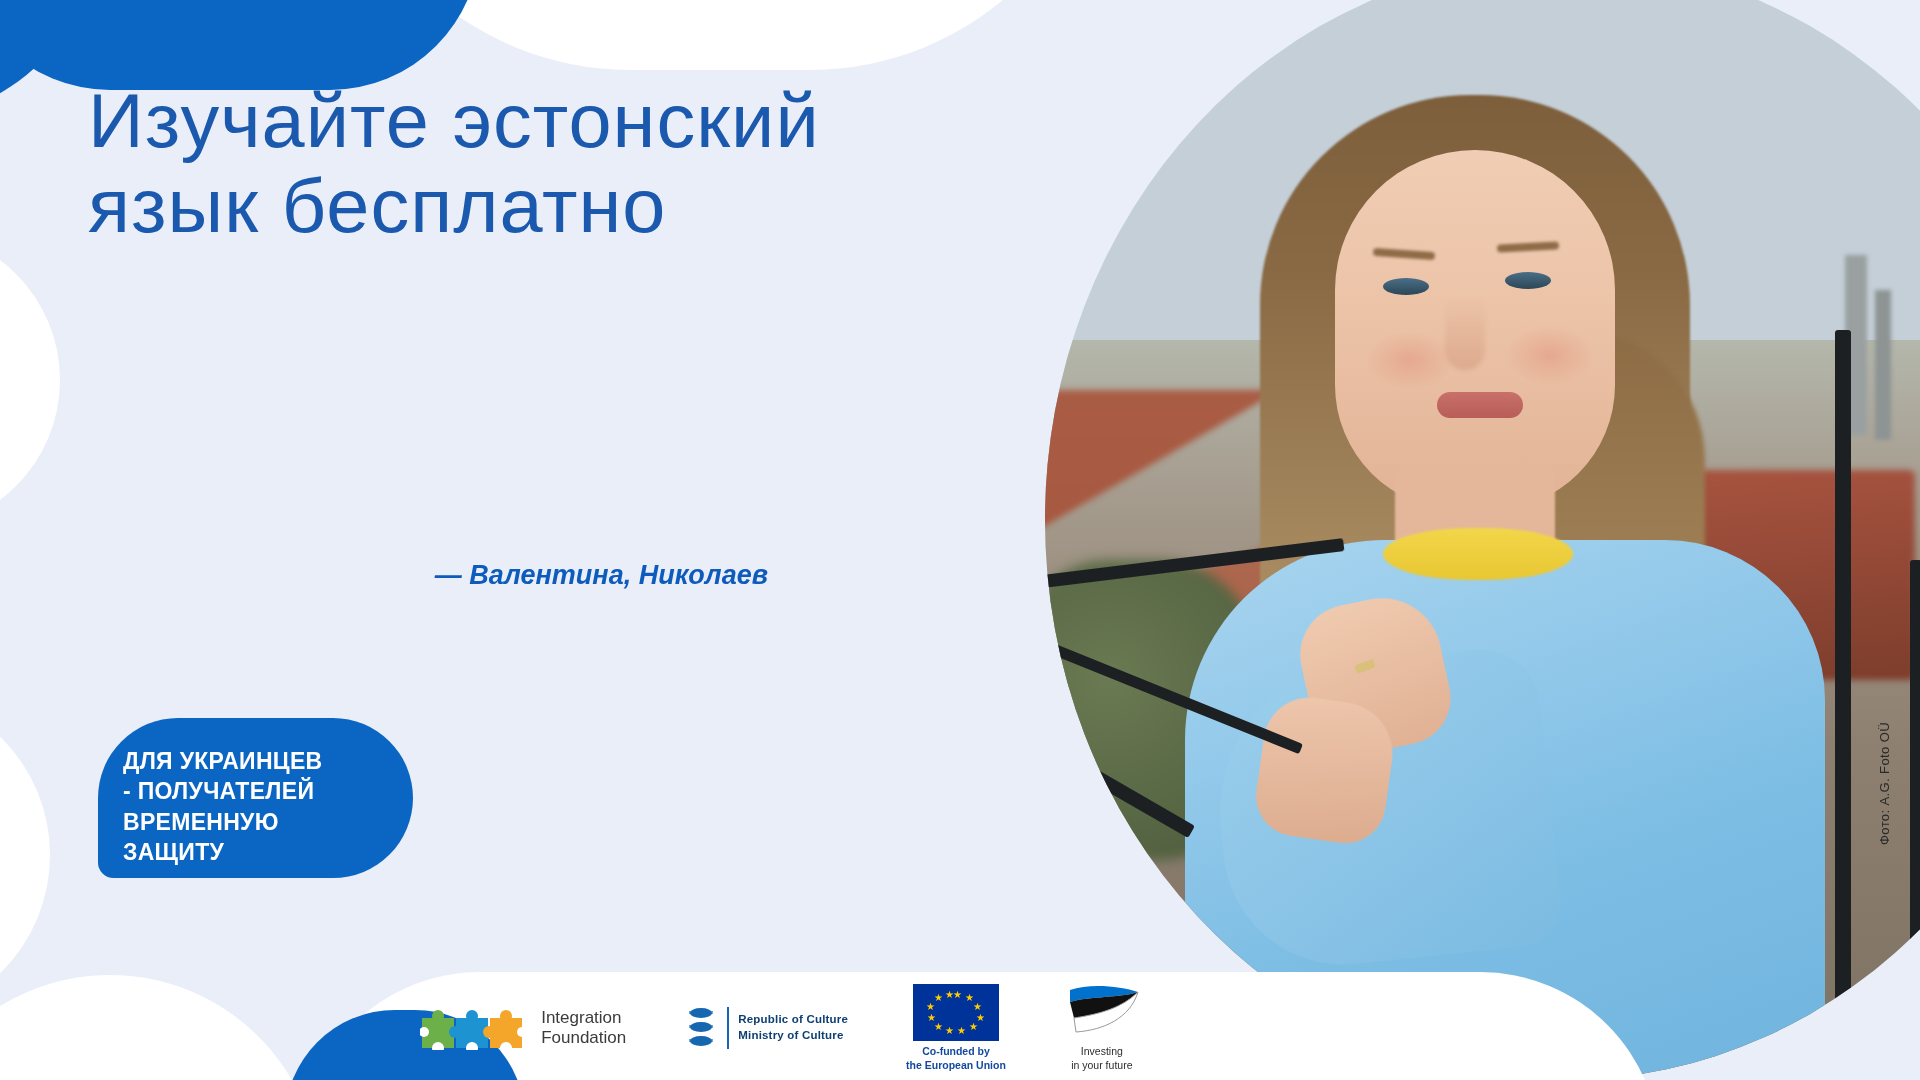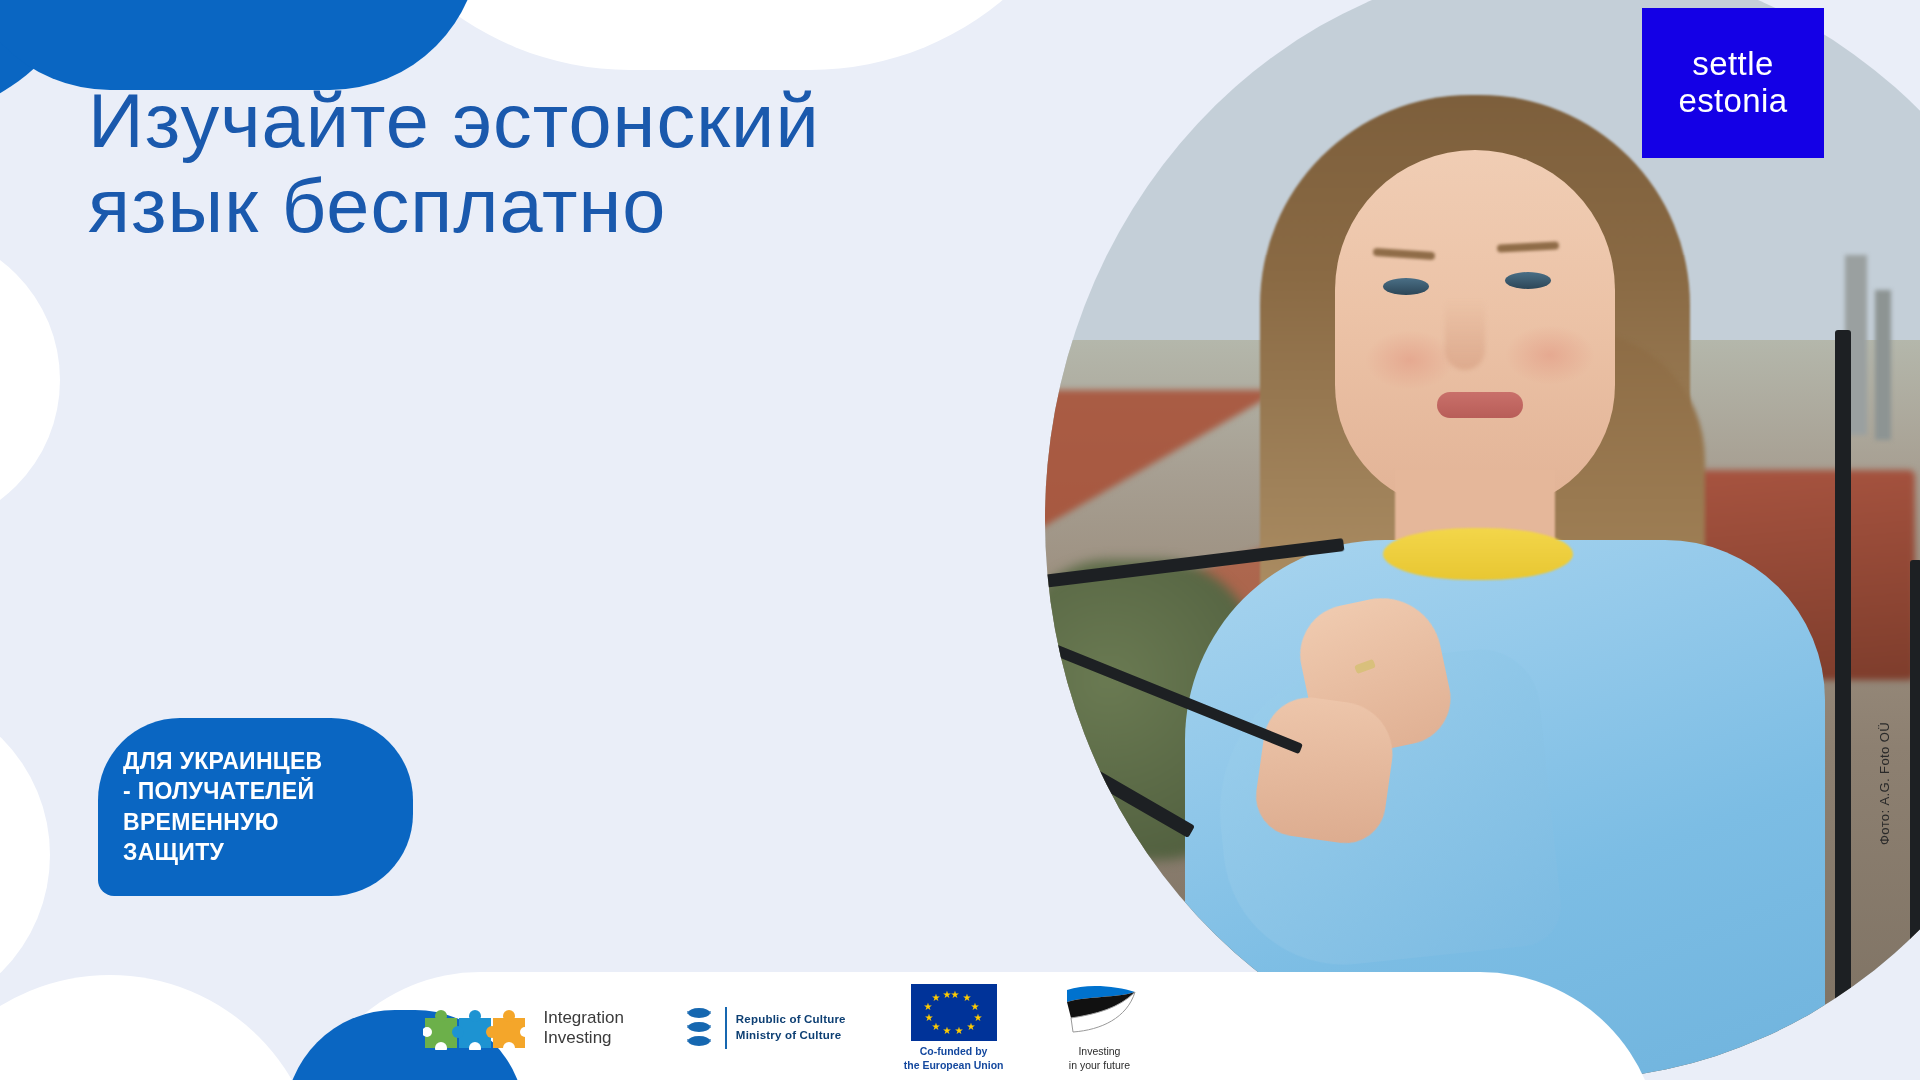--- a/index.html
+++ b/index.html
@@ -209,21 +209,21 @@
     position:absolute; left:88px; top:560px; width:680px;
     text-align:right;
     color:#0d5bbd;
     font-size:27px;
     font-weight:bold;
     font-style:italic;
   }
 
   
   .badge{
-    position:absolute; left:98px; top:718px; width:315px; height:178px;
+    position:absolute; left:98px; top:718px; width:315px; height:160px;
     background:#0a66c2;
     border-radius:82px 82px 82px 16px;
     color:#ffffff;
   }
   .badge-text{
     position:absolute; left:25px; top:28px; width:270px;
     font-size:23px; font-weight:bold; line-height:1.32;
     letter-spacing:.3px;
     white-space:pre-line;
   }
@@ -322,32 +322,29 @@
   <div class="blob blob-bl"></div>
 
   <div class="ribbon-top2"></div>
   <div class="ribbon-top"></div>
   <div class="ribbon-bottom"></div>
   <div class="corner-bl"></div>
 
   <div class="headline">Изучайте эстонский
 язык бесплатно</div>
 
+  <div class="attrib">— Валентина, Николаев</div>
 
   <div class="badge">
     <div class="badge-text">ДЛЯ УКРАИНЦЕВ
 - ПОЛУЧАТЕЛЕЙ
 ВРЕМЕННУЮ
 ЗАЩИТУ</div>
   </div>
 
-  <div class="logo-box">
-    <div class="logo-line">settle</div>
-    <div class="logo-line">estonia</div>
-  </div>
 
   <div class="credit">Фото: A.G. Foto OÜ</div>
 
   <div class="footer">
 
     <div class="flogo">
       <svg class="puzzle" width="112" height="44" viewBox="0 0 112 44">
         <rect x="2" y="12" width="32" height="30" fill="#6cb04a"></rect>
         <rect x="36" y="12" width="32" height="30" fill="#1d93d2"></rect>
         <rect x="70" y="12" width="32" height="30" fill="#f4a62a"></rect>
@@ -356,21 +353,21 @@
         <circle cx="86" cy="10" r="6" fill="#f4a62a"></circle>
         <circle cx="35" cy="26" r="6" fill="#1d93d2"></circle>
         <circle cx="69" cy="26" r="6" fill="#f4a62a"></circle>
         <circle cx="4" cy="26" r="5" fill="#ffffff"></circle>
         <circle cx="18" cy="42" r="6" fill="#ffffff"></circle>
         <circle cx="52" cy="42" r="6" fill="#ffffff"></circle>
         <circle cx="86" cy="42" r="6" fill="#ffffff"></circle>
         <circle cx="102" cy="26" r="5" fill="#ffffff"></circle>
       </svg>
       <div class="if-text">Integration
-Investing</div>
+Foundation</div>
     </div>
 
     <div class="flogo">
       <svg class="arms" width="34" height="46" viewBox="0 0 34 46">
         <g fill="#1667b0">
           <ellipse cx="17" cy="8" rx="11" ry="5"></ellipse>
           <ellipse cx="17" cy="22" rx="11" ry="5"></ellipse>
           <ellipse cx="17" cy="36" rx="11" ry="5"></ellipse>
           <rect x="5" y="6" width="24" height="3" opacity=".6"></rect>
           <rect x="5" y="20" width="24" height="3" opacity=".6"></rect>

